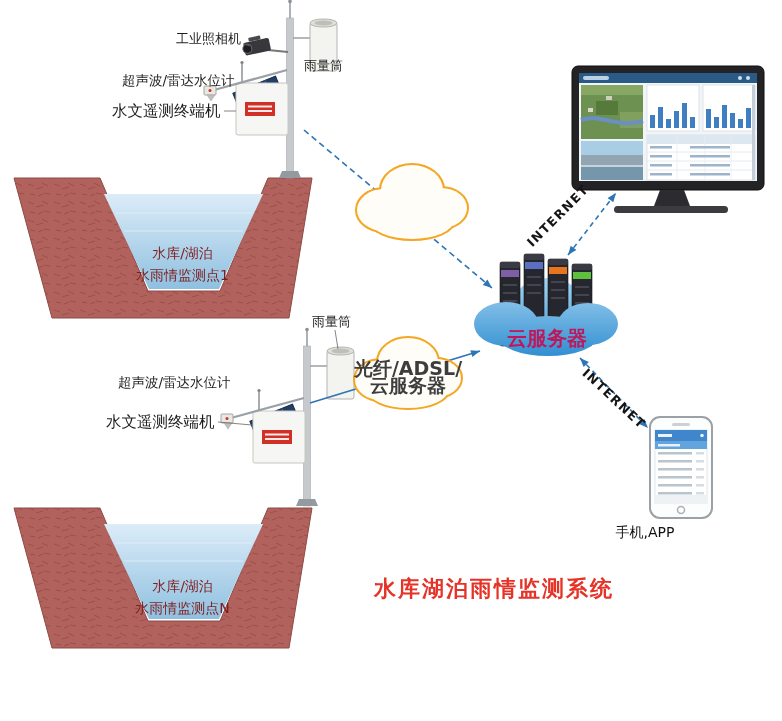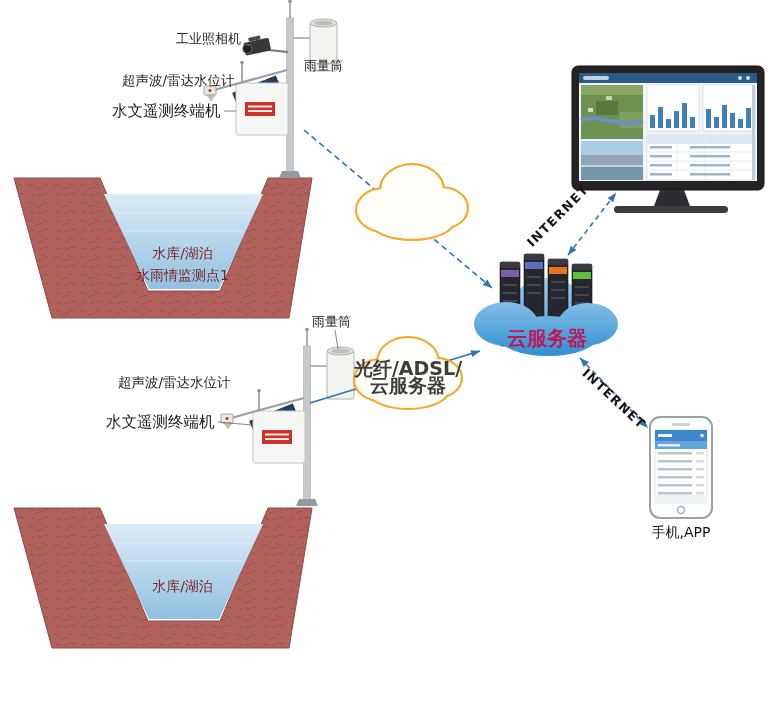--- a/index.html
+++ b/index.html
@@ -287,30 +287,32 @@
   <div>水库/湖泊</div>
   <div>水雨情监测点1</div>
 </div>
 
 <div class="lbl" style="left:312px;top:314px;font-size:13px">雨量筒</div>
 <div class="lbl" style="left:118px;top:374px;font-size:13.5px">超声波/雷达水位计</div>
 <div class="lbl" style="left:106px;top:413px;font-size:15.5px">水文遥测终端机</div>
 
 <div class="lbl center res-lbl" style="left:100px;top:575px;width:165px">
   <div>水库/湖泊</div>
+  <div>水雨情监测点N</div>
 </div>
 
 
 <div class="lbl center cloud-txt" style="left:348px;top:360px;width:120px;font-size:19px">
   <div>光纤/ADSL/</div>
   <div>云服务器</div>
 </div>
 
 <div class="lbl center internet" style="left:512px;top:208px;width:92px;transform:rotate(-45deg)">INTERNET</div>
 <div class="lbl center internet" style="left:568px;top:391px;width:92px;transform:rotate(43deg)">INTERNET</div>
 
 <div class="lbl center" style="left:487px;top:326px;width:120px;font-size:20px;font-weight:700;color:#be185d">云服务器</div>
 
 
-<div class="lbl center" style="left:648px;top:524px;width:66px;font-size:14px;color:#111">手机,APP</div>
-
+<div class="lbl center" style="left:612px;top:524px;width:66px;font-size:14px;color:#111">手机,APP</div>
+
+<div class="lbl title" style="left:374px;top:575px">水库湖泊雨情监测系统</div>
 
 </div>
 
 </body></html>

